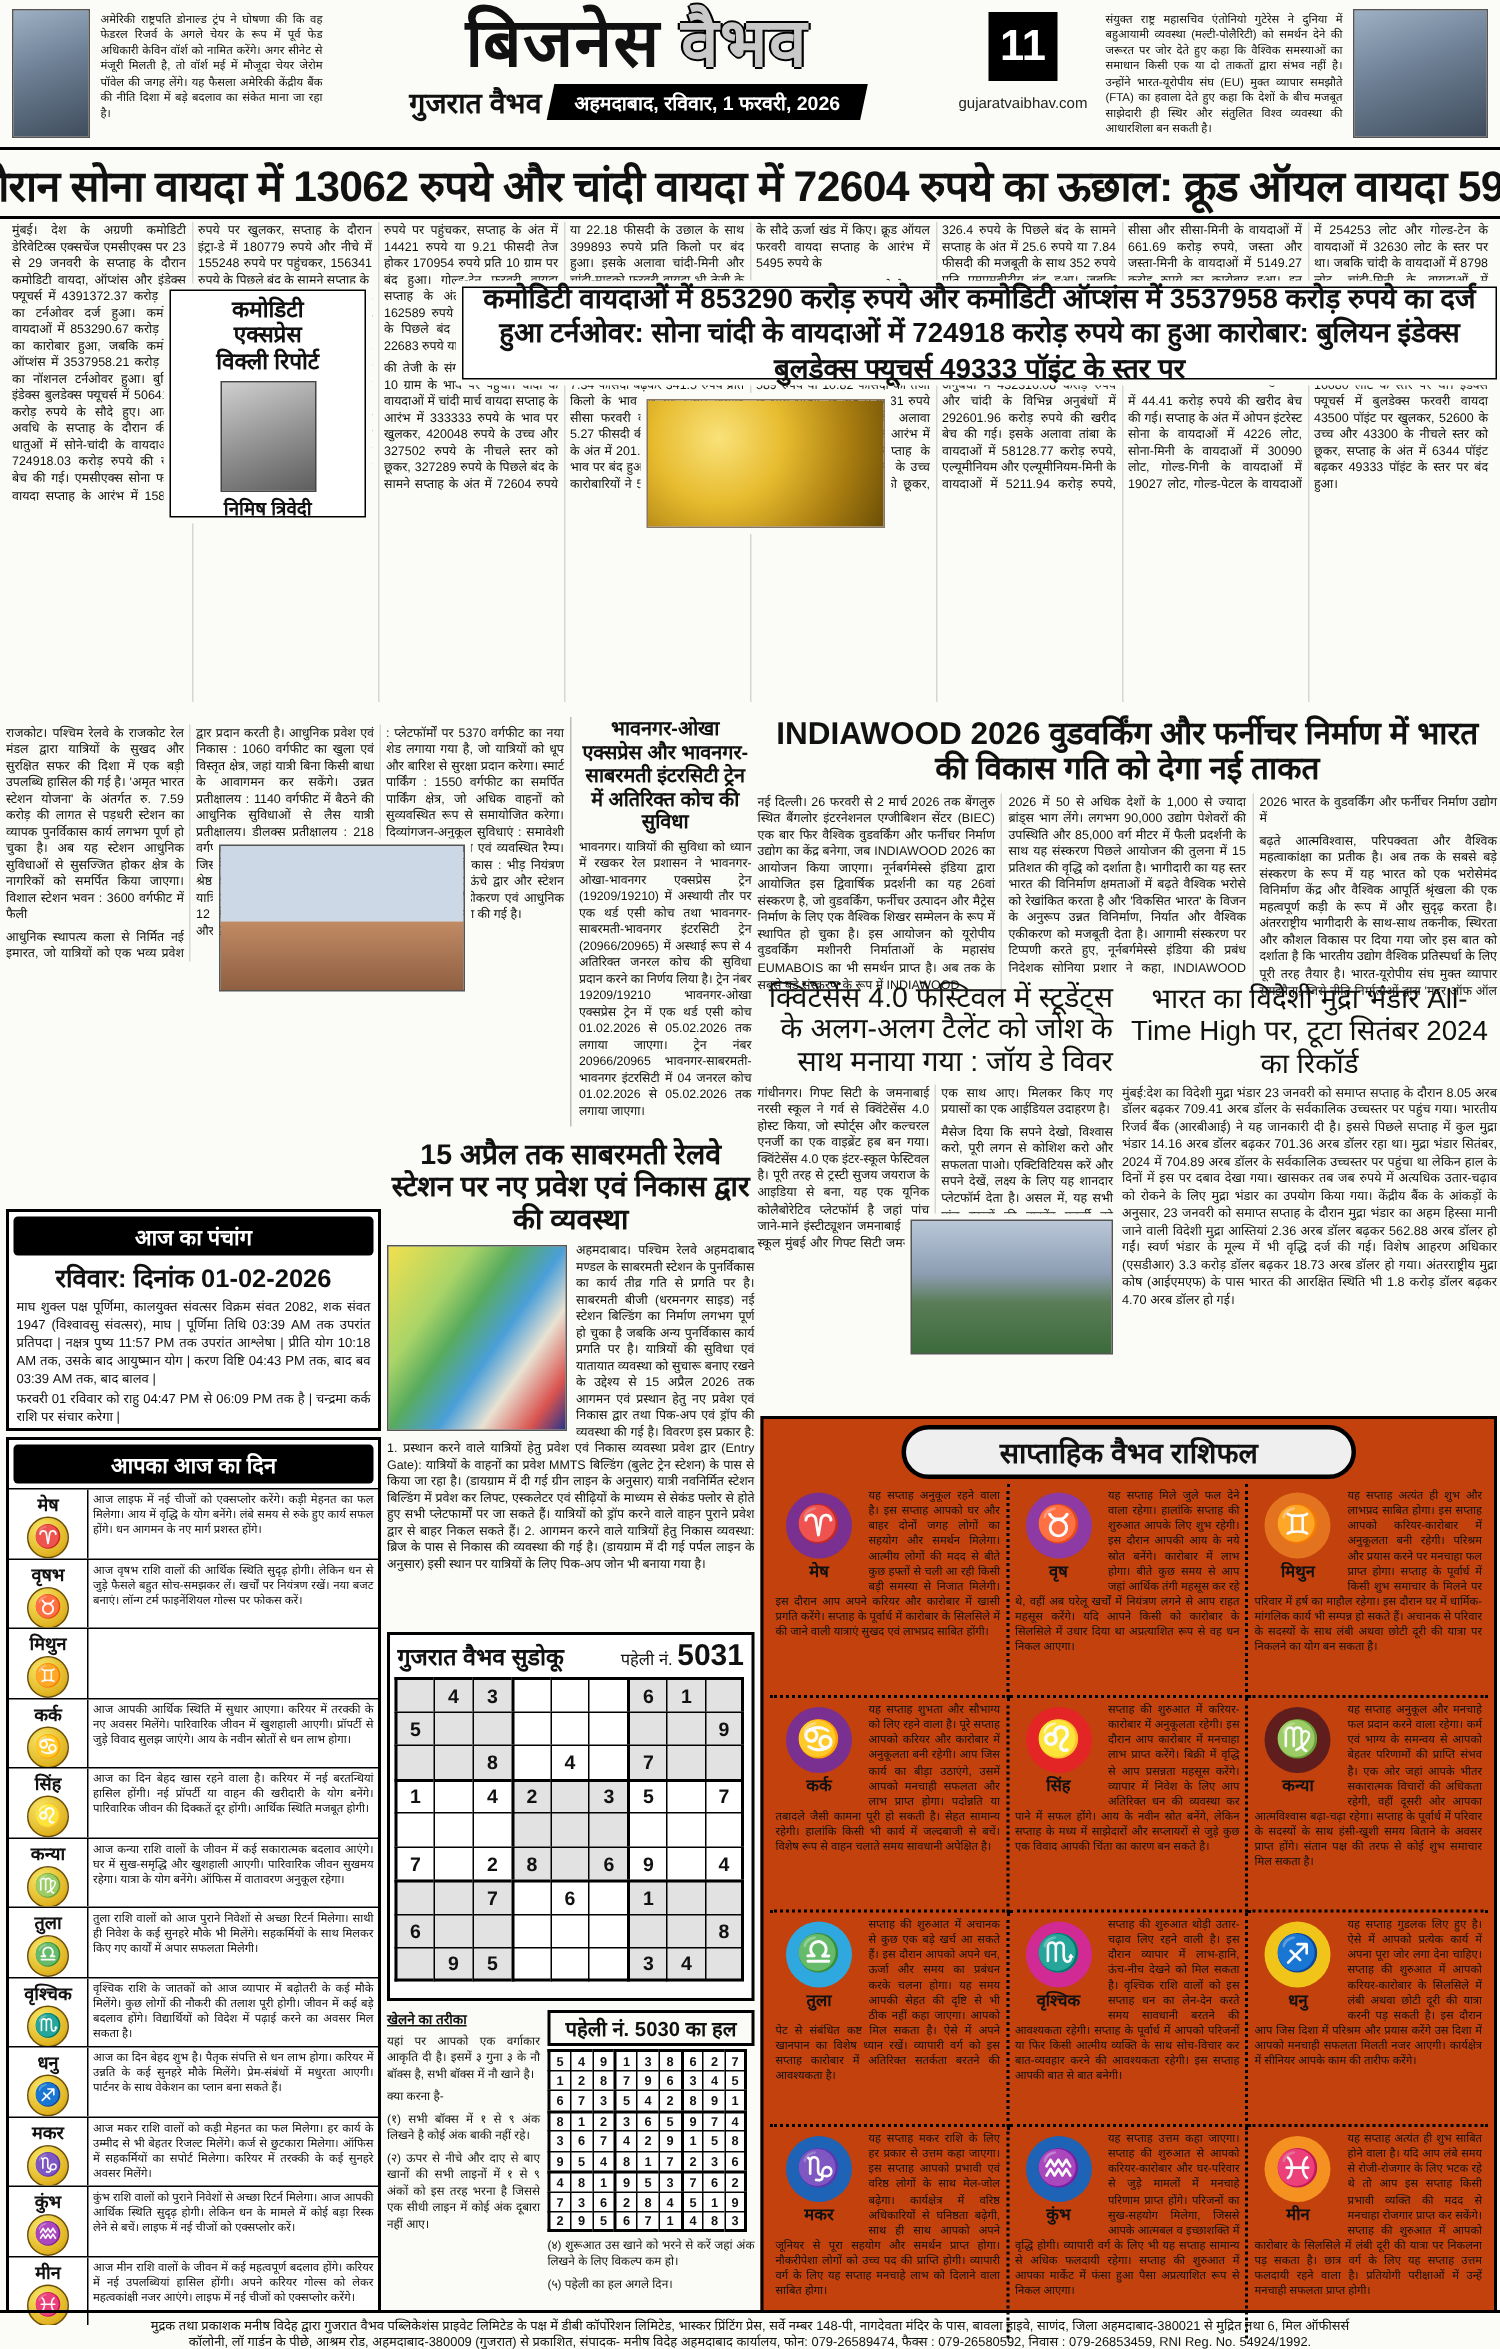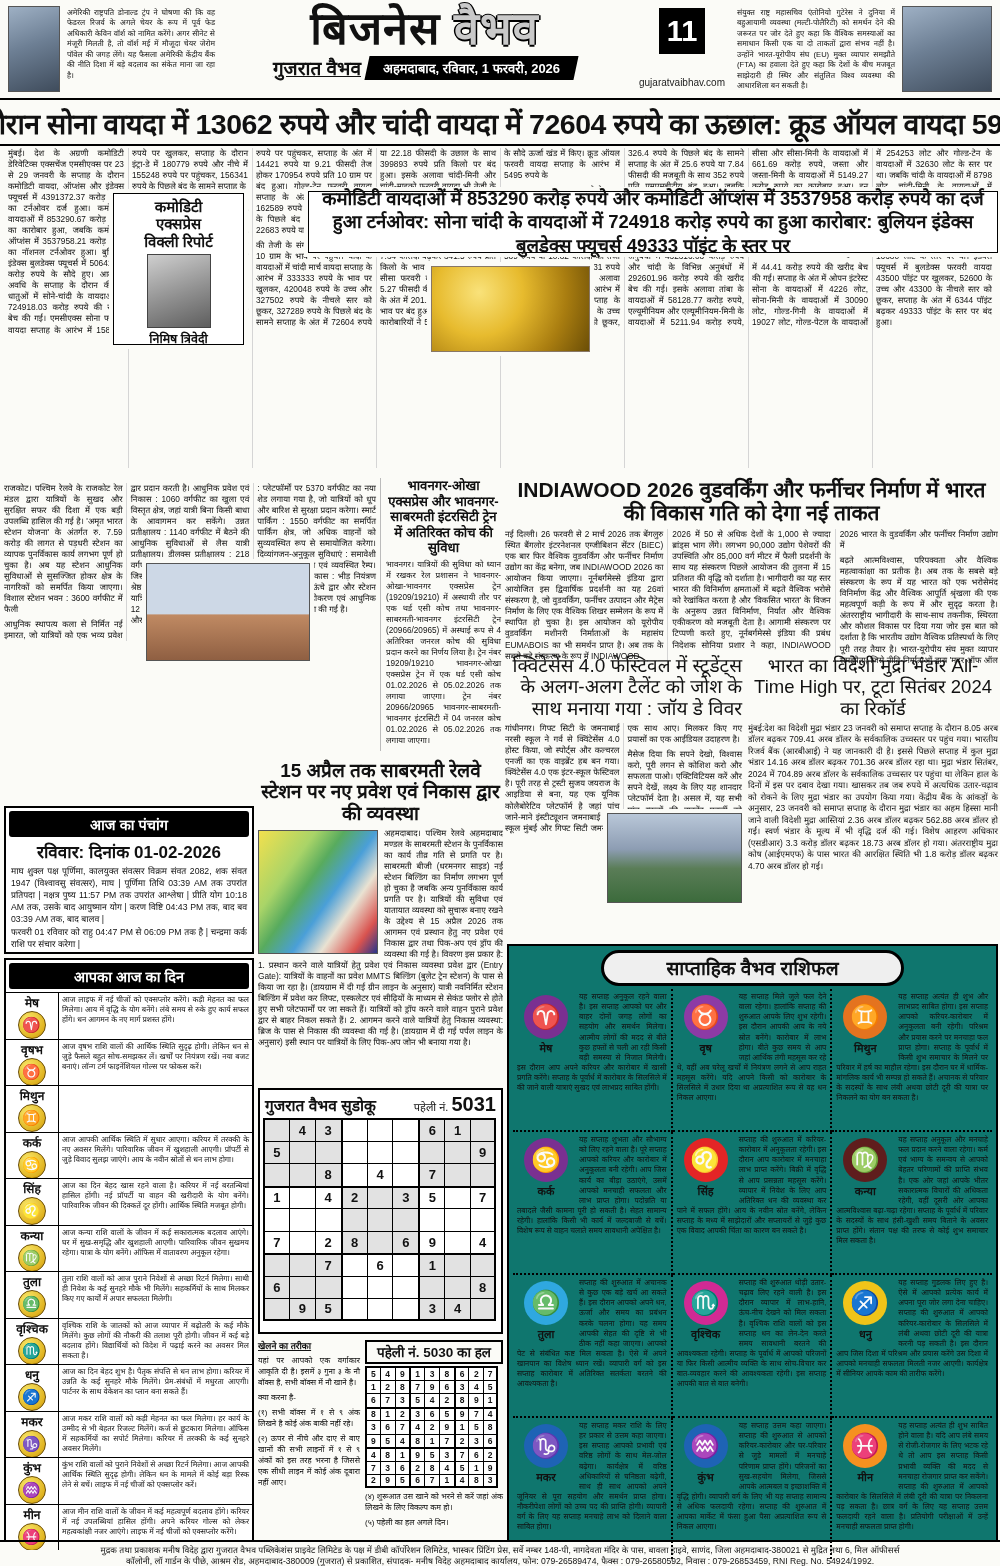--- a/index.html
+++ b/index.html
@@ -11,29 +11,29 @@
   .top-strip{position:absolute;left:0;top:0;width:1000px;height:100px;border-bottom:2px solid #000;
              display:flex;gap:7px;padding:6px 8px;box-sizing:border-box;}
   .photo{background:linear-gradient(160deg,#9eb0c4 0%,#6d7f94 45%,#3f4c5c 100%);border:1px solid #555;}
   .photo.p-left{width:50px;flex:0 0 50px;}
   .photo.p-right{width:88px;flex:0 0 88px;}
   .brief{flex:0 0 148px;font-size:7.6px;line-height:1.38;text-align:justify;padding-top:2px;}
   .brief.r{flex:0 0 158px;}
   .masthead{flex:1;display:flex;flex-direction:column;align-items:center;justify-content:flex-start;}
   .mast-title{font-size:45px;font-weight:bold;line-height:1.0;letter-spacing:1px;}
   .mast-title .t2{color:#c9c9c9;text-shadow:-1.5px 0 #000,1.5px 0 #000,0 -1.5px #000,0 1.5px #000;}
-  .mast-sub{display:flex;align-items:center;gap:6px;margin-top:4px;text-decoration:underline;}
+  .mast-sub{display:flex;align-items:center;gap:6px;margin-top:4px;}
   .mast-edition{font-size:19px;font-weight:bold;}
   .mast-date{background:#000;color:#fff;font-weight:bold;font-size:13px;padding:3px 16px;
              transform:skewX(-12deg);}
   .mast-date span{display:inline-block;transform:skewX(12deg);}
   .midcell{flex:0 0 96px;display:flex;flex-direction:column;align-items:center;gap:10px;padding-top:2px;}
   .pageno{width:46px;height:46px;background:#000;color:#fff;font-size:29px;font-weight:bold;
           display:flex;align-items:center;justify-content:center;}
-  .site{font-size:10px;color:#222;margin-top:13px;}
+  .site{font-size:10px;color:#222;}
   
   .banner{position:absolute;left:0;top:102px;width:1000px;height:42px;border-bottom:2px solid #000;
           display:flex;align-items:center;justify-content:center;font-weight:bold;font-size:28.5px;
           letter-spacing:-0.5px;white-space:nowrap;}
   
   .lead{position:absolute;left:0;top:146px;width:1000px;height:324px;}
   .lead-cols{position:absolute;left:8px;right:8px;top:2px;bottom:2px;column-count:8;column-gap:8px;
              column-rule:1px solid #d5d5d5;font-size:8.3px;line-height:1.33;text-align:justify;}
   .inset{position:absolute;background:#fff;box-shadow:0 0 0 4px #fbfbf7;}
   .commodity-box{left:113px;top:47px;width:131px;height:152px;border:1.5px solid #000;
@@ -105,21 +105,21 @@
   .sgrid.small .sg-cell{font-size:8.5px;}
   
   .puzzle-bottom{position:absolute;left:258px;top:1340px;width:245px;height:198px;display:flex;gap:5px;}
   .howto{flex:0 0 102px;font-size:7.9px;line-height:1.4;text-align:justify;}
   .howto-title{font-weight:bold;font-size:9px;text-decoration:underline;margin-bottom:2px;}
   .solwrap{flex:1;}
   .sol-head{border:2px solid #000;font-weight:bold;font-size:13.5px;text-align:center;padding:1px 0;margin-bottom:2px;}
   .sol-notes{font-size:7.9px;line-height:1.4;text-align:justify;margin-top:3px;}
   
   .weekly{position:absolute;left:507px;top:944px;width:491px;height:598px;border:2.5px solid #000;
-          background:#0f766e;box-sizing:border-box;padding:3px 4px;}
+          background:#c2410c;box-sizing:border-box;padding:3px 4px;}
   .wk-head{width:62%;margin:1px auto 3px;border:3px solid #000;border-radius:20px;background:#efefef;
            font-weight:bold;font-size:19px;text-align:center;padding:2px 0;}
   .wk-grid{display:grid;grid-template-columns:repeat(3,1fr);}
   .wk-cell{height:135px;padding:3px 4px;border-bottom:2px dotted #000;border-right:2px dotted #000;
            overflow:hidden;font-size:7.5px;line-height:1.35;text-align:justify;}
   .wk-cell.last-col{border-right:none;}
   .wk-cell.last-row{border-bottom:none;}
   .wk-iconwrap{float:left;width:58px;text-align:center;margin:3px 4px 0 0;}
   .wk-circle{display:block;width:44px;height:44px;border-radius:50%;margin:0 auto;color:#fff;
              font-size:24px;line-height:44px;text-align:center;}

